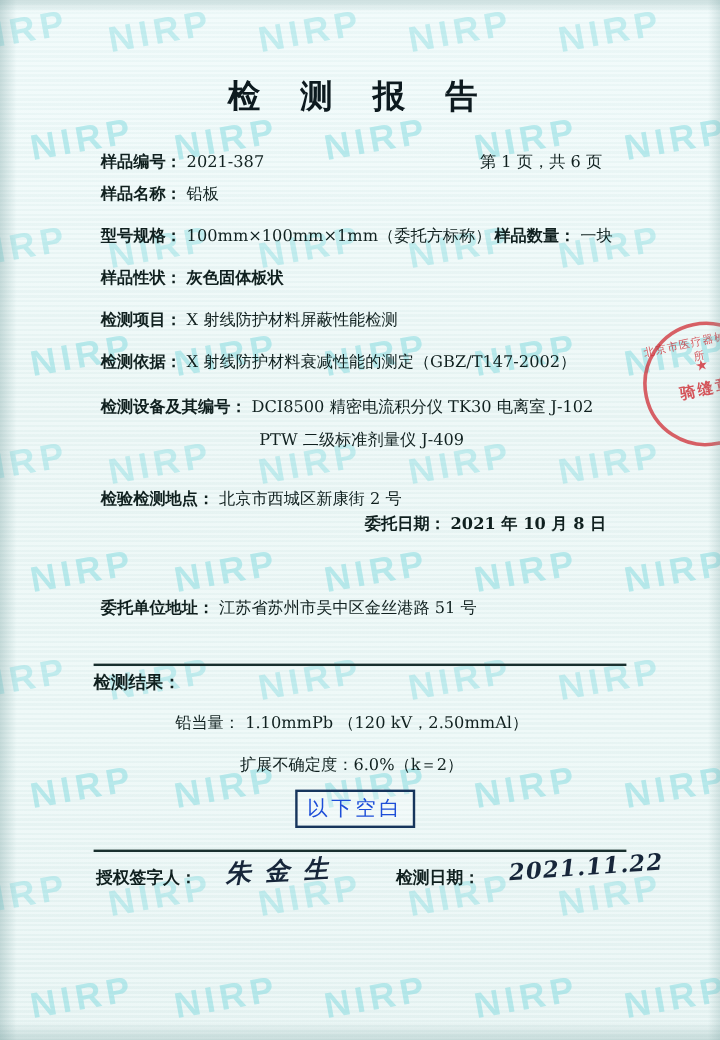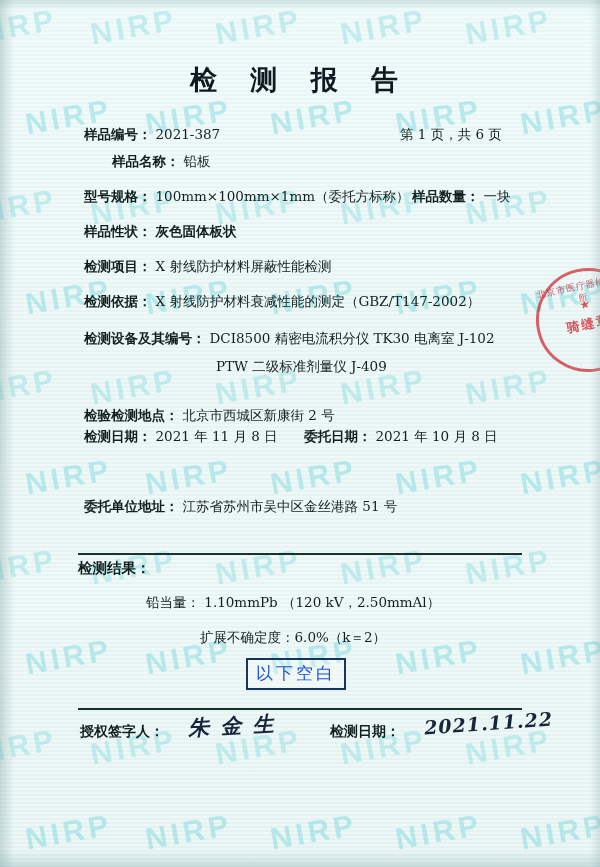--- a/index.html
+++ b/index.html
@@ -199,38 +199,37 @@
     <div class="wm" style="left: 520px; top: 815px; opacity: 0.85;">NIRP</div>
   </div>
 
 <div id="content">
 
   <div class="title">检 测 报 告</div>
 
   <div class="row lbl bold" style="left:84px;top:126px;"><span>样品编号：</span><span class="val" style="font-weight:normal;margin-left:4px;">2021-387</span></div>
   <div class="row val" style="left:400px;top:126px;">第 1 页，共 6 页</div>
 
-  <div class="row lbl bold" style="left:84px;top:153px;margin-left:28px;"><span>样品名称：</span><span class="val" style="font-weight:normal;margin-left:4px;">铅板</span></div>
+  <div class="row lbl bold" style="left:84px;top:153px;"><span>样品名称：</span><span class="val" style="font-weight:normal;margin-left:4px;">铅板</span></div>
 
   <div class="row lbl bold" style="left:84px;top:188px;"><span>型号规格：</span><span class="val" style="font-weight:normal;margin-left:4px;">100mm×100mm×1mm（委托方标称）</span></div>
   <div class="row lbl bold" style="left:412px;top:188px;"><span>样品数量：</span><span class="val" style="font-weight:normal;margin-left:4px;">一块</span></div>
 
   <div class="row lbl bold" style="left:84px;top:223px;"><span>样品性状：</span><span class="val" style="font-weight:bold;margin-left:4px;">灰色固体板状</span></div>
 
   <div class="row lbl bold" style="left:84px;top:258px;"><span>检测项目：</span><span class="val" style="font-weight:normal;margin-left:4px;">X 射线防护材料屏蔽性能检测</span></div>
 
   <div class="row lbl bold" style="left:84px;top:293px;"><span>检测依据：</span><span class="val" style="font-weight:normal;margin-left:4px;">X 射线防护材料衰减性能的测定（GBZ/T147-2002）</span></div>
 
   <div class="row lbl bold" style="left:84px;top:330px;"><span>检测设备及其编号：</span><span class="val" style="font-weight:normal;margin-left:4px;">DCI8500 精密电流积分仪 TK30 电离室 J-102</span></div>
   <div class="row val" style="left:216px;top:358px;">PTW 二级标准剂量仪 J-409</div>
 
   <div class="row lbl bold" style="left:84px;top:407px;"><span>检验检测地点：</span><span class="val" style="font-weight:normal;margin-left:4px;">北京市西城区新康街 2 号</span></div>
 
-  <div class="row lbl bold" style="left:84px;top:428px;"><span>检测日期：</span><span class="val" style="font-weight:normal;margin-left:4px;">2021 年 11 月 8 日</span></div>
-  <div class="row lbl bold" style="left:304px;top:428px;"><span>委托日期：</span><span class="val" style="font-weight:normal;margin-left:4px;">2021 年 10 月 8 日</span></div>
+  <div class="row lbl bold" style="left:304px;top:428px;"><span>委托日期：</span><span class="val" style="font-weight:bold;margin-left:4px;">2021 年 10 月 8 日</span></div>
 
 
   <div class="row lbl bold" style="left:84px;top:498px;"><span>委托单位地址：</span><span class="val" style="font-weight:normal;margin-left:4px;">江苏省苏州市吴中区金丝港路 51 号</span></div>
 
 
   <div class="rule thick" style="left:78px;top:553px;width:444px;"></div>
 
   <div class="row lbl bold" style="left:78px;top:559px;font-size:14.5px;">检测结果：</div>
 
   <div class="row val" style="left:146px;top:594px;font-size:13.5px;">铅当量：  1.10mmPb   （120 kV，2.50mmAl）</div>

